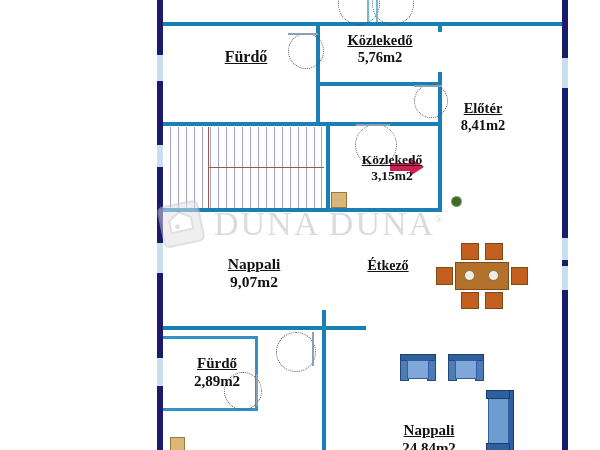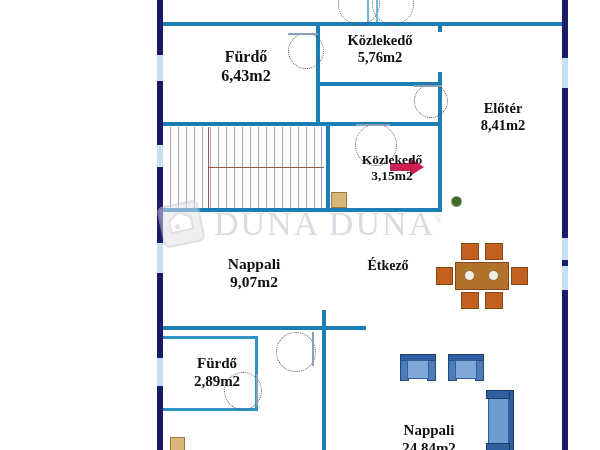--- a/index.html
+++ b/index.html
@@ -9,21 +9,21 @@
 
   
   .wall-outer{position:absolute;background:#1b1b6b;}
   .wall-inner{position:absolute;background:#1a7fb5;}
   .wall-thin{position:absolute;background:#2f93c8;}
   .win{position:absolute;background:#c8dff0;}
 
   
   .room{position:absolute;text-align:center;color:#111;
         font-weight:bold;line-height:1.18;white-space:nowrap;}
-  .room .nm{display:block;}
+  .room .nm{display:block;text-decoration:underline;}
   .room .ar{display:block;}
 
   
   #stairs{position:absolute;overflow:hidden;background:#ffffff;}
   .tread{position:absolute;top:0;bottom:0;width:1px;background:#a0a3c4;}
   .stair-rail{position:absolute;background:#9a5a47;}
 
   
   .arc{position:absolute;border:1px dotted #555;border-radius:50%;
        background:transparent;}
@@ -183,32 +183,31 @@
     <div class="sofa-back" style="left:0px;top:53px;width:22px;height:7px;"></div>
   </div>
 
   <div class="box" style="left:331px;top:192px;width:14px;height:14px;"></div>
   <div class="box" style="left:170px;top:437px;width:13px;height:13px;"></div>
 
   <div class="plant" style="left:452px;top:197px;width:9px;height:9px;"></div>
 
   <div class="room" style="left:196px;top:48px;width:100px;font-size:16px;">
     <span class="nm">Fürdő</span>
-    <span class="ar">6,43m2</span>
   </div>
 
   <div class="room" style="left:324px;top:32px;width:112px;font-size:14.5px;">
     <span class="nm">Közlekedő</span>
     <span class="ar">5,76m2</span>
   </div>
 
   <div class="room" style="left:324px;top:86px;width:110px;font-size:13.5px;">
   </div>
 
-  <div class="room" style="left:448px;top:100px;width:110px;font-size:14.5px;">
+  <div class="room" style="left:428px;top:100px;width:110px;font-size:14.5px;">
     <span class="nm">Előtér</span>
     <span class="ar">8,41m2</span>
   </div>
 
   <div class="room" style="left:336px;top:152px;width:112px;font-size:13.5px;">
     <span class="nm">Közlekedő</span>
     <span class="ar">3,15m2</span>
   </div>
 
   <div class="room" style="left:198px;top:255px;width:112px;font-size:15.5px;">

